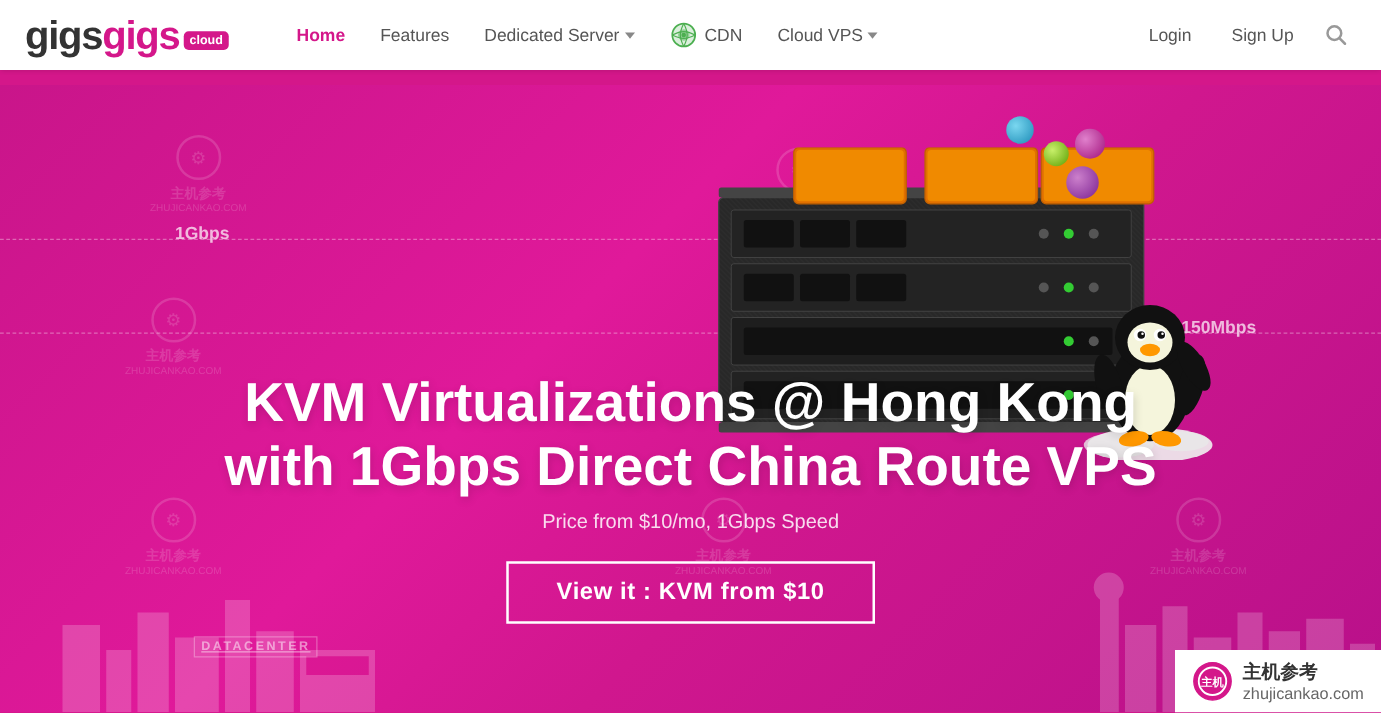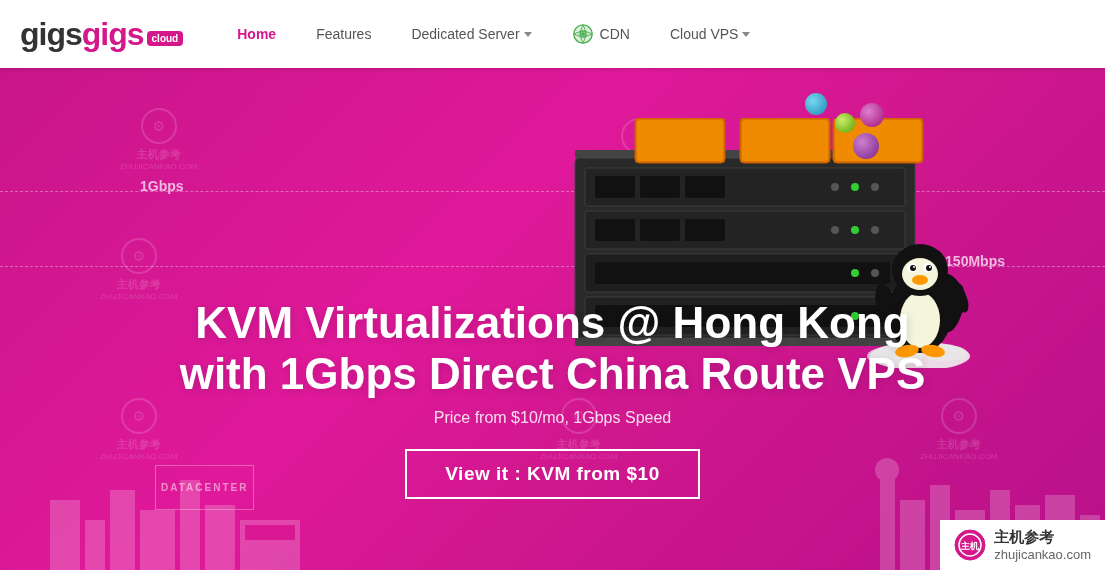--- a/index.html
+++ b/index.html
@@ -9,21 +9,21 @@
       overflow: hidden;
       font-family: 'Arial', sans-serif;
       background: #d4178a;
       position: relative;
     }
 
     
     nav {
       position: absolute;
       top: 0; left: 0; right: 0;
-      height: 68px;
+      height: 56px;
       background: #fff;
       display: flex;
       align-items: center;
       padding: 0 20px;
       z-index: 100;
       box-shadow: 0 1px 4px rgba(0,0,0,0.15);
     }
     .logo-area {
       display: flex;
       align-items: center;
@@ -45,21 +45,21 @@
       font-weight: bold;
       padding: 2px 5px;
       border-radius: 4px;
       margin-left: 3px;
       align-self: flex-end;
       margin-bottom: 4px;
     }
     .nav-links {
       display: flex;
       align-items: center;
-      gap: 12px;
+      gap: 0;
       flex: 1;
     }
     .nav-link {
       padding: 8px 14px;
       font-size: 14px;
       color: #555;
       cursor: pointer;
       text-decoration: none;
       font-weight: 500;
       white-space: nowrap;
@@ -259,20 +259,30 @@
         <path d="M2 12 Q8 15 12 15 Q16 15 22 12" stroke="#4caf50" stroke-width="1" fill="none"></path>
       </svg>
       <span>CDN</span>
     </a>
     <a class="nav-link-dropdown">
       <span>Cloud VPS</span>
       <span class="chevron"></span>
     </a>
   </div>
 
+  <div class="nav-right">
+    <a class="nav-link">Login</a>
+    <a class="nav-link">Sign Up</a>
+    <button class="search-icon-btn">
+      <svg width="18" height="18" viewBox="0 0 18 18" fill="none">
+        <circle cx="7.5" cy="7.5" r="5.5" stroke="#999" stroke-width="2"></circle>
+        <line x1="11.5" y1="11.5" x2="16" y2="16" stroke="#999" stroke-width="2" stroke-linecap="round"></line>
+      </svg>
+    </button>
+  </div>
 </nav>
 
 <div class="hero">
 
   <div class="line-1gbps" style="top: 123px;"></div>
   <span class="line-label" style="top: 110px; left: 140px;">1Gbps</span>
 
   <div class="line-150mbps" style="top: 198px;"></div>
   <span class="line-label" style="top: 185px; right: 100px;">150Mbps</span>
 
@@ -424,21 +434,21 @@
 
     <rect x="900" y="50" width="25" height="70" fill="#fff"></rect>
     <rect x="930" y="35" width="20" height="85" fill="#fff"></rect>
     <rect x="955" y="60" width="30" height="60" fill="#fff"></rect>
     <rect x="990" y="40" width="20" height="80" fill="#fff"></rect>
     <rect x="1015" y="55" width="25" height="65" fill="#fff"></rect>
     <rect x="1045" y="45" width="30" height="75" fill="#fff"></rect>
     <rect x="1080" y="65" width="20" height="55" fill="#fff"></rect>
   </svg>
 
-  <div style="position:absolute;bottom:60px;left:155px;color:rgba(255,255,255,0.5);font-size:10px;font-weight:700;letter-spacing:2px;border:1px solid rgba(255,255,255,0.3);padding:16px 5px;">DATACENTER</div>
+  <div style="position:absolute;bottom:44px;left:155px;color:rgba(255,255,255,0.5);font-size:10px;font-weight:700;letter-spacing:2px;border:1px solid rgba(255,255,255,0.3);padding:2px 5px;text-decoration:underline;">DATACENTER</div>
 
   <div class="hero-content">
     <h1 class="hero-title">
       <span>KVM Virtualizations @ Hong Kong</span><br>
       <span>with 1Gbps Direct China Route VPS</span>
     </h1>
     <p class="hero-subtitle">Price from $10/mo, 1Gbps Speed</p>
     <a class="hero-btn">View it : KVM from $10</a>
   </div>
 

